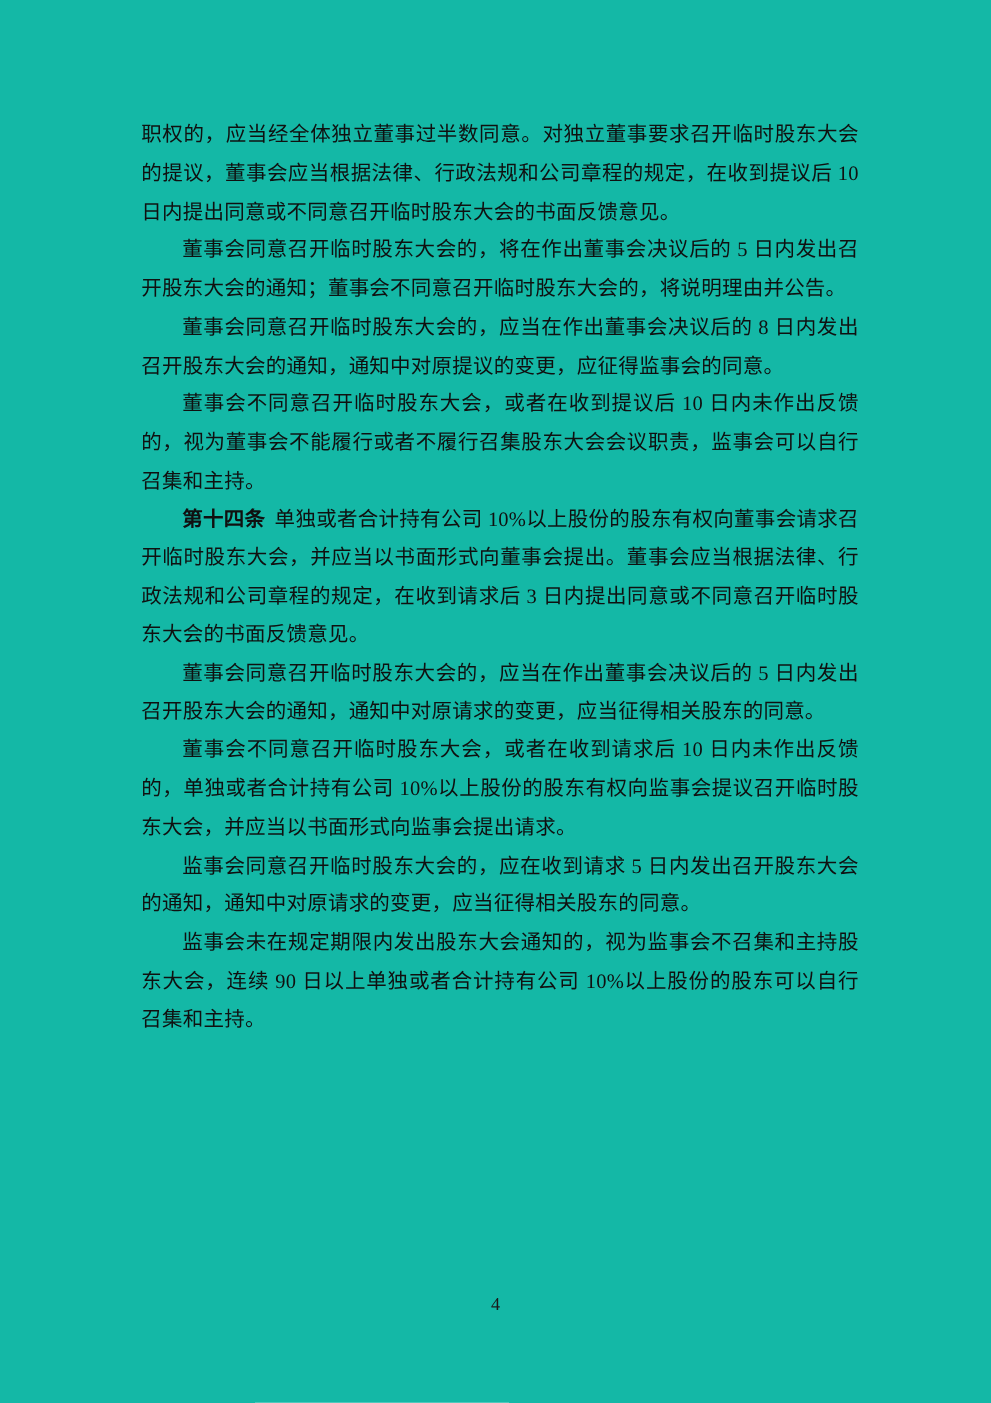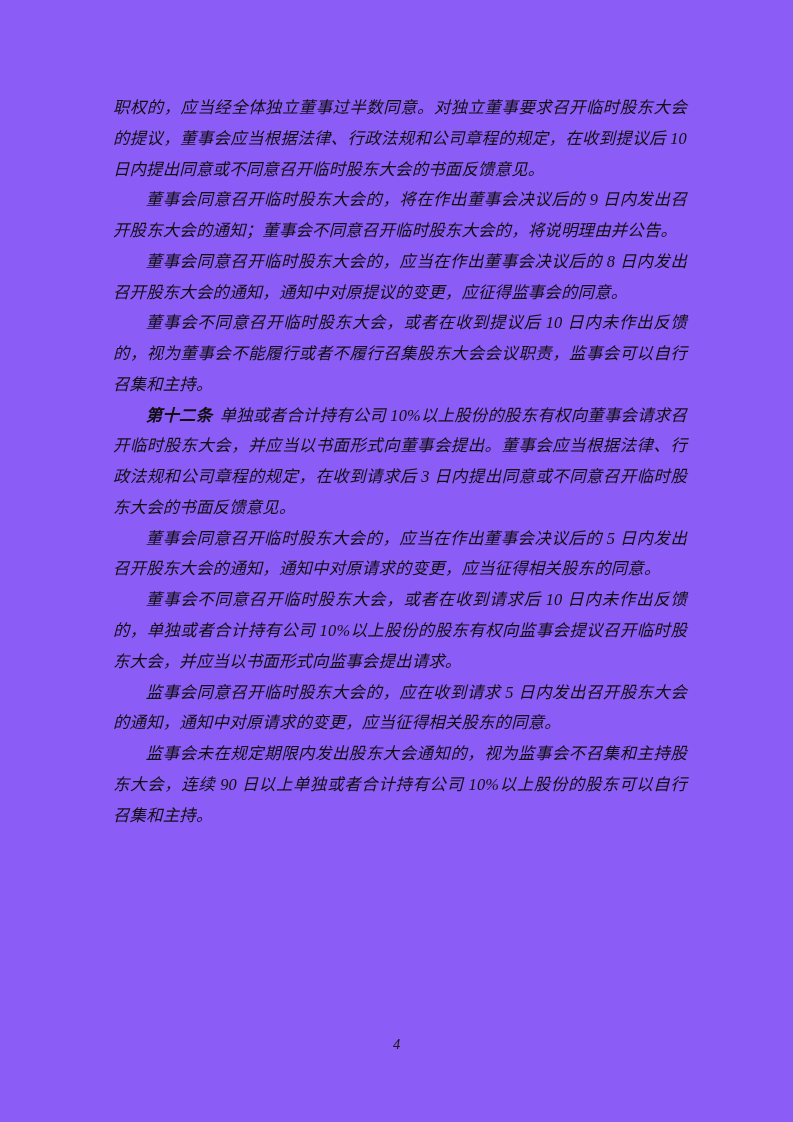--- a/index.html
+++ b/index.html
@@ -11,22 +11,21 @@
     height: 1122px;
     background: #ffffff;
     position: relative;
     overflow: hidden;
     font-family: "Liberation Serif", "DejaVu Serif", serif;
     color: #000000;
   }
   .page {
     position: absolute;
     inset: 0;
-    background: #8b5cf6;
-    font-style: italic;
+    background: #14b8a6;
   }
   .text-block {
     position: absolute;
     left: 113px;
     top: 93px;
     width: 574px;
   }
   .para {
     margin: 0;
     padding: 0;
@@ -54,23 +53,23 @@
     font-size: 14.5px;
     color: #1a1a1a;
   }
 </style>
 </head>
 <body>
 
 <div class="page">
   <div class="text-block" id="text-block">
       <p class="para"><span>职权的，应当经全体独立董事过半数同意。对独立董事要求召开临时股东大会的提议，董事会应当根据法律、行政法规和公司章程的规定，在收到提议后 10 日内提出同意或不同意召开临时股东大会的书面反馈意见。</span></p>
-      <p class="para indent"><span>董事会同意召开临时股东大会的，将在作出董事会决议后的 9 日内发出召开股东大会的通知；董事会不同意召开临时股东大会的，将说明理由并公告。</span></p>
+      <p class="para indent"><span>董事会同意召开临时股东大会的，将在作出董事会决议后的 5 日内发出召开股东大会的通知；董事会不同意召开临时股东大会的，将说明理由并公告。</span></p>
       <p class="para indent"><span>董事会同意召开临时股东大会的，应当在作出董事会决议后的 8 日内发出召开股东大会的通知，通知中对原提议的变更，应征得监事会的同意。</span></p>
       <p class="para indent"><span>董事会不同意召开临时股东大会，或者在收到提议后 10 日内未作出反馈的，视为董事会不能履行或者不履行召集股东大会会议职责，监事会可以自行召集和主持。</span></p>
-      <p class="para indent"><b class="article-num">第十二条</b><span>单独或者合计持有公司 10%以上股份的股东有权向董事会请求召开临时股东大会，并应当以书面形式向董事会提出。董事会应当根据法律、行政法规和公司章程的规定，在收到请求后 3 日内提出同意或不同意召开临时股东大会的书面反馈意见。</span></p>
+      <p class="para indent"><b class="article-num">第十四条</b><span>单独或者合计持有公司 10%以上股份的股东有权向董事会请求召开临时股东大会，并应当以书面形式向董事会提出。董事会应当根据法律、行政法规和公司章程的规定，在收到请求后 3 日内提出同意或不同意召开临时股东大会的书面反馈意见。</span></p>
       <p class="para indent"><span>董事会同意召开临时股东大会的，应当在作出董事会决议后的 5 日内发出召开股东大会的通知，通知中对原请求的变更，应当征得相关股东的同意。</span></p>
       <p class="para indent"><span>董事会不同意召开临时股东大会，或者在收到请求后 10 日内未作出反馈的，单独或者合计持有公司 10%以上股份的股东有权向监事会提议召开临时股东大会，并应当以书面形式向监事会提出请求。</span></p>
       <p class="para indent"><span>监事会同意召开临时股东大会的，应在收到请求 5 日内发出召开股东大会的通知，通知中对原请求的变更，应当征得相关股东的同意。</span></p>
       <p class="para indent"><span>监事会未在规定期限内发出股东大会通知的，视为监事会不召集和主持股东大会，连续 90 日以上单独或者合计持有公司 10%以上股份的股东可以自行召集和主持。</span></p>
     </div>
   <div class="page-number">4</div>
 </div>
 
 </body></html>

